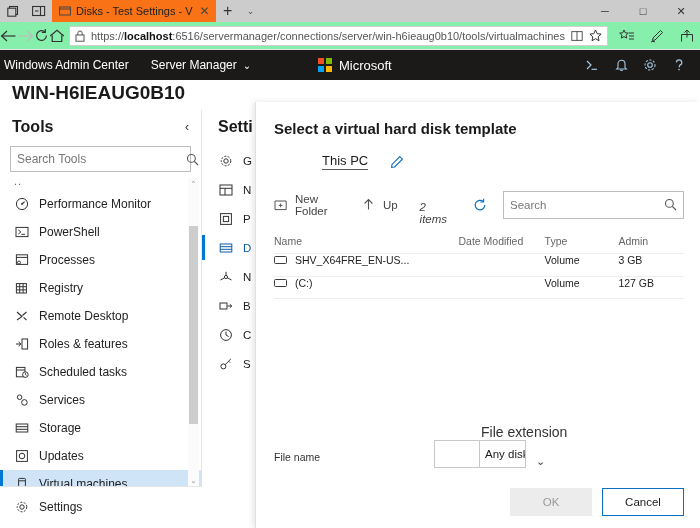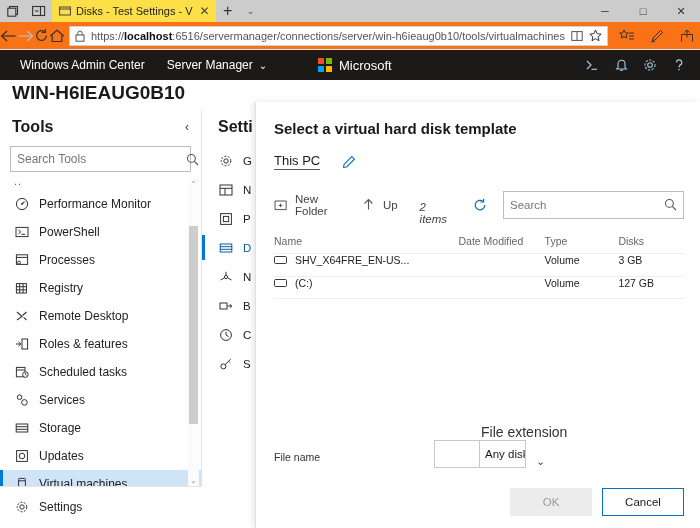--- a/index.html
+++ b/index.html
@@ -17,38 +17,38 @@
     background: #cccccc;
     display: flex; align-items: flex-end;
   }
   .tabstrip-btn {
     width: 26px; height: 22px;
     display: flex; align-items: center; justify-content: center;
     color: #333;
   }
   .tab {
     height: 22px; min-width: 150px; max-width: 165px;
-    background: #fde047;
+    background: #f97316;
     display: flex; align-items: center;
     padding: 0 4px 0 7px; gap: 5px;
     font-size: 11px; color: #222;
   }
   .tab-title {
     white-space: nowrap; overflow: hidden; text-overflow: clip;
     flex: 1; font-size: 11px;
   }
   .tab-close { font-size: 12px; color: #444; padding: 0 2px; line-height: 1; }
   .tab-new { width: 24px; height: 22px; display:flex; align-items:center; justify-content:center; font-size: 16px; color: #333; }
   .tab-caret { width: 22px; height: 22px; display:flex; align-items:center; justify-content:center; font-size: 9px; color: #555; }
   .winctrls { margin-left: auto; display: flex; height: 22px; }
   .winctrl { width: 38px; height: 22px; display:flex; align-items:center; justify-content:center; color:#333; font-size: 11px; }
 
   .browser-navbar {
     position: absolute; top: 22px; left: 0; width: 700px; height: 28px;
-    background: #f97316;
+    background: #86efac;
     display: flex; align-items: center;
     border-bottom: 1px solid #e3e3e3;
   }
   .navbtn {
     width: 30px; height: 28px;
     display:flex; align-items:center; justify-content:center;
     color:#333;
   }
   .navbtn.disabled { color: #bdbdbd; }
   .addressbar {
@@ -63,21 +63,21 @@
   .addr-icon { color: #555; display:flex; align-items:center; }
   .navbar-right { display: flex; align-items: center; }
 
   
   .wac-topbar {
     position: absolute; top: 50px; left: 0; width: 700px; height: 30px;
     background: #1b1a19; color: #ffffff;
     display: flex; align-items: center;
     font-size: 12px;
   }
-  .wac-brand { padding-left: 20px; color: #ffffff; font-size: 12px; }
+  .wac-brand { padding-left: 4px; color: #ffffff; font-size: 12px; }
   .wac-solution { padding-left: 22px; display:flex; align-items:center; gap:6px; color:#ffffff; font-size: 12px; }
   .ms-logo-wrap { position: absolute; left: 318px; display:flex; align-items:center; gap:7px; }
   .ms-squares { width: 14px; height: 14px; display: grid; grid-template-columns: 1fr 1fr; grid-template-rows: 1fr 1fr; gap: 1.5px; }
   .ms-squares i { display:block; }
   .wac-topbar-right { margin-left:auto; display:flex; align-items:center; gap:3px; padding-right: 8px; }
   .wac-icon-btn { width: 26px; height: 30px; display:flex; align-items:center; justify-content:center; color:#a6c5e0; }
 
   
   .page-title {
     position: absolute; top: 82px; left: 12px;
@@ -165,20 +165,21 @@
     border-left: 1px solid #e0e0e0;
     box-shadow: -2px 0 6px rgba(0,0,0,0.10);
   }
   .dlg-title {
     font-size: 15px; font-weight: bold; color: #1a1a1a;
     padding: 18px 0 0 18px;
   }
   .dlg-breadcrumb {
     display:flex; align-items:center; gap: 22px;
     padding: 16px 0 0 18px;
+    margin-left: 48px;
   }
   .crumb {
     font-size: 13px; color: #1a1a1a;
     border-bottom: 1px solid #5a5a5a; padding-bottom: 1px;
   }
   .crumb-edit { color:#0b6fc3; display:flex; align-items:center; }
 
   .dlg-toolbar {
     display:flex; align-items:center; gap: 16px;
     padding: 14px 16px 0 18px;
@@ -686,21 +687,21 @@
             </svg>
         </span>
       </div>
     </div>
 
     <div class="file-table">
       <div class="ft-head">
         <span class="col-name">Name</span>
         <span class="col-date">Date Modified</span>
         <span class="col-type">Type</span>
-        <span class="col-size">Disks</span>
+        <span class="col-size">Admin</span>
       </div>
       <div class="ft-row">
         <span class="col-name">
           <span class="vol-ic"></span>
           <span>SHV_X64FRE_EN-US...</span>
         </span>
         <span class="col-date"></span>
         <span class="col-type">Volume</span>
         <span class="col-size">3 GB</span>
       </div>

